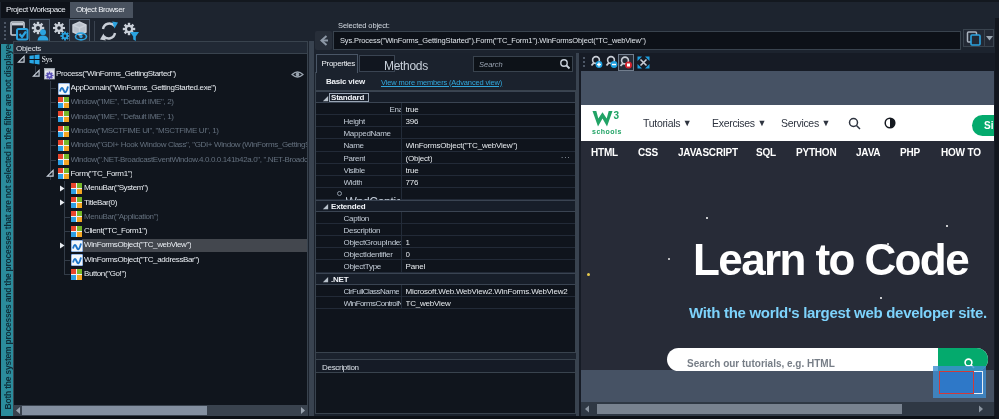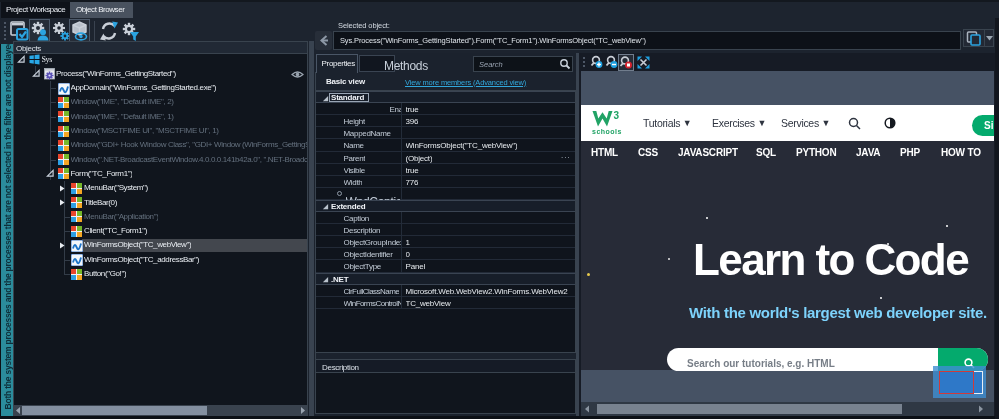--- a/index.html
+++ b/index.html
@@ -368,21 +368,21 @@
 <div class="abs txt" style="left:321.5px;top:59px;font-size:8px;letter-spacing:-0.3px;color:#f0f3f7;">Properties</div>
 
 <div class="abs" style="left:473px;top:56px;width:100px;height:16px;background:#0d1218;border:1px solid #39434e;"></div>
 <div class="abs txt" style="left:479px;top:59.5px;font-size:7.5px;font-style:italic;color:#98a2b0;">Search</div>
 <svg class="abs" style="left:559px;top:58px;" width="12" height="12" viewBox="0 0 12 12">
   <circle cx="5" cy="5" r="3.2" fill="none" stroke="#c8d0da" stroke-width="1.4"></circle>
   <line x1="7.5" y1="7.5" x2="10.5" y2="10.5" stroke="#c8d0da" stroke-width="1.8"></line>
 </svg>
 
 <div class="abs txt" style="left:326px;top:77px;font-size:8px;letter-spacing:-0.2px;font-weight:bold;color:#f0f3f7;">Basic view</div>
-<div class="abs txt" style="left:381px;top:77.5px;font-size:7.5px;letter-spacing:-0.15px;color:#31a7dc;text-decoration:underline;margin-left:24px;">View more members (Advanced view)</div>
+<div class="abs txt" style="left:381px;top:77.5px;font-size:7.5px;letter-spacing:-0.15px;color:#31a7dc;text-decoration:underline;">View more members (Advanced view)</div>
 
 <div class="abs" style="left:314.5px;top:72px;width:1px;height:342px;background:#39434e;"></div>
 
 <div class="abs" style="left:315px;top:90px;width:261px;height:263px;background:#0f141c;border:1px solid #39434e;"></div>
 <div id="proptable">
     <div class="abs" style="left:316px;top:91px;width:259px;height:12.1px;background:#171e29;border-top:1px solid #3a4452;border-bottom:1px solid #3a4452;"></div>
     <div class="abs" style="left:322px;top:94.5px;">
       <svg width="7" height="7" viewBox="0 0 8 8">
         <polygon points="7,1 7,7 1,7" fill="#b9c2cc"></polygon>
       </svg>

